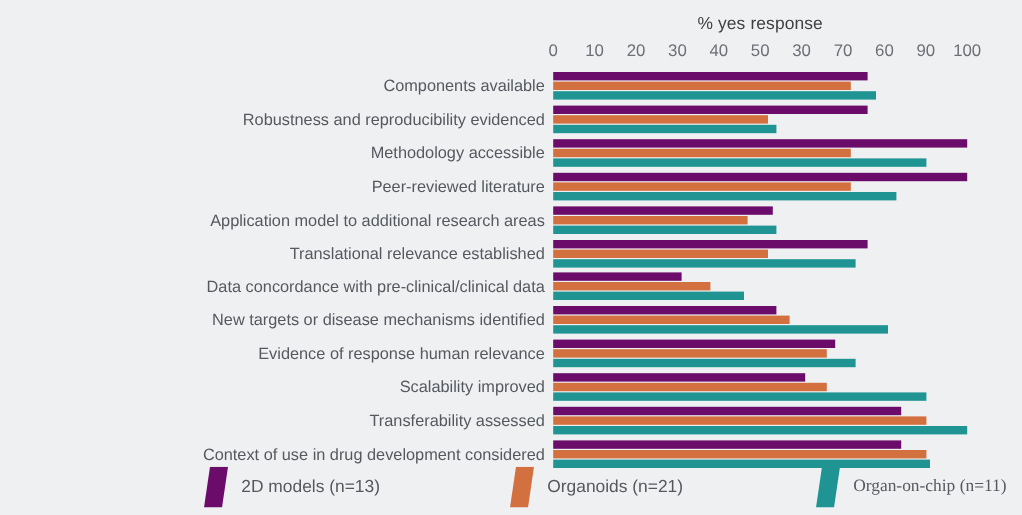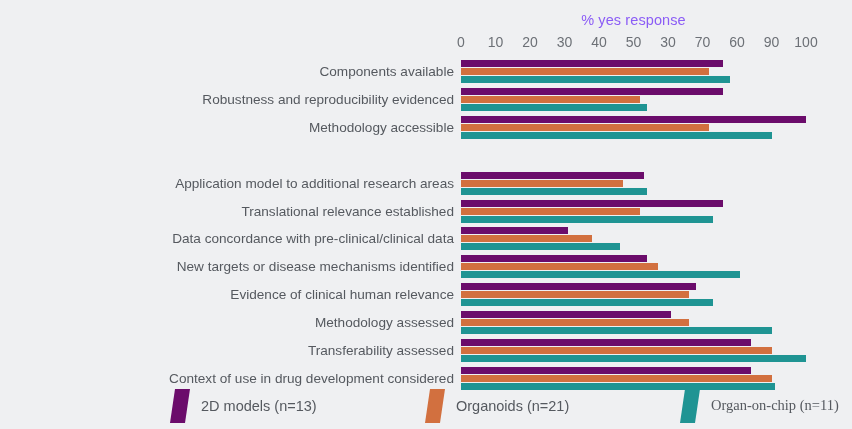--- a/index.html
+++ b/index.html
@@ -23,21 +23,21 @@
   }
 
   
   .chart-title {
     position: absolute;
     left: 461px;
     top: 12px;
     width: 345px;
     text-align: center;
     font-size: 14.5px;
-    color: #8b5cf6;
+    color: #404040;
     letter-spacing: 0.1px;
     white-space: nowrap;
   }
 
   
   .axis-ticks {
     position: absolute;
     left: 461px;
     top: 34px;
     width: 345px;
@@ -166,20 +166,28 @@
         </div>
       </div>
       <div class="row" style="top: 55.8px;">
         <div class="row-label">Methodology accessible</div>
         <div class="bars">
           <div class="bar s0" title="2D models (n=13): 100" style="width: 345px; background: rgb(107, 12, 107);"></div>
           <div class="bar s1" title="Organoids (n=21): 72" style="width: 248.4px; background: rgb(210, 112, 63);"></div>
           <div class="bar s2" title="Organ-on-chip (n=11): 90" style="width: 310.5px; background: rgb(31, 148, 147);"></div>
         </div>
       </div>
+      <div class="row" style="top: 83.7px;">
+        <div class="row-label">Peer-reviewed literature</div>
+        <div class="bars">
+          <div class="bar s0" title="2D models (n=13): 100" style="width: 345px; background: rgb(107, 12, 107);"></div>
+          <div class="bar s1" title="Organoids (n=21): 72" style="width: 248.4px; background: rgb(210, 112, 63);"></div>
+          <div class="bar s2" title="Organ-on-chip (n=11): 83" style="width: 286.35px; background: rgb(31, 148, 147);"></div>
+        </div>
+      </div>
       <div class="row" style="top: 111.6px;">
         <div class="row-label">Application model to additional research areas</div>
         <div class="bars">
           <div class="bar s0" title="2D models (n=13): 53" style="width: 182.85px; background: rgb(107, 12, 107);"></div>
           <div class="bar s1" title="Organoids (n=21): 47" style="width: 162.15px; background: rgb(210, 112, 63);"></div>
           <div class="bar s2" title="Organ-on-chip (n=11): 54" style="width: 186.3px; background: rgb(31, 148, 147);"></div>
         </div>
       </div>
       <div class="row" style="top: 139.5px;">
         <div class="row-label">Translational relevance established</div>
@@ -199,29 +207,29 @@
       </div>
       <div class="row" style="top: 195.3px;">
         <div class="row-label">New targets or disease mechanisms identified</div>
         <div class="bars">
           <div class="bar s0" title="2D models (n=13): 54" style="width: 186.3px; background: rgb(107, 12, 107);"></div>
           <div class="bar s1" title="Organoids (n=21): 57" style="width: 196.65px; background: rgb(210, 112, 63);"></div>
           <div class="bar s2" title="Organ-on-chip (n=11): 81" style="width: 279.45px; background: rgb(31, 148, 147);"></div>
         </div>
       </div>
       <div class="row" style="top: 223.2px;">
-        <div class="row-label">Evidence of clinical human relevance</div>
+        <div class="row-label">Evidence of response human relevance</div>
         <div class="bars">
           <div class="bar s0" title="2D models (n=13): 68" style="width: 234.6px; background: rgb(107, 12, 107);"></div>
           <div class="bar s1" title="Organoids (n=21): 66" style="width: 227.7px; background: rgb(210, 112, 63);"></div>
           <div class="bar s2" title="Organ-on-chip (n=11): 73" style="width: 251.85px; background: rgb(31, 148, 147);"></div>
         </div>
       </div>
       <div class="row" style="top: 251.1px;">
-        <div class="row-label">Methodology assessed</div>
+        <div class="row-label">Scalability improved</div>
         <div class="bars">
           <div class="bar s0" title="2D models (n=13): 61" style="width: 210.45px; background: rgb(107, 12, 107);"></div>
           <div class="bar s1" title="Organoids (n=21): 66" style="width: 227.7px; background: rgb(210, 112, 63);"></div>
           <div class="bar s2" title="Organ-on-chip (n=11): 90" style="width: 310.5px; background: rgb(31, 148, 147);"></div>
         </div>
       </div>
       <div class="row" style="top: 279px;">
         <div class="row-label">Transferability assessed</div>
         <div class="bars">
           <div class="bar s0" title="2D models (n=13): 84" style="width: 289.8px; background: rgb(107, 12, 107);"></div>

